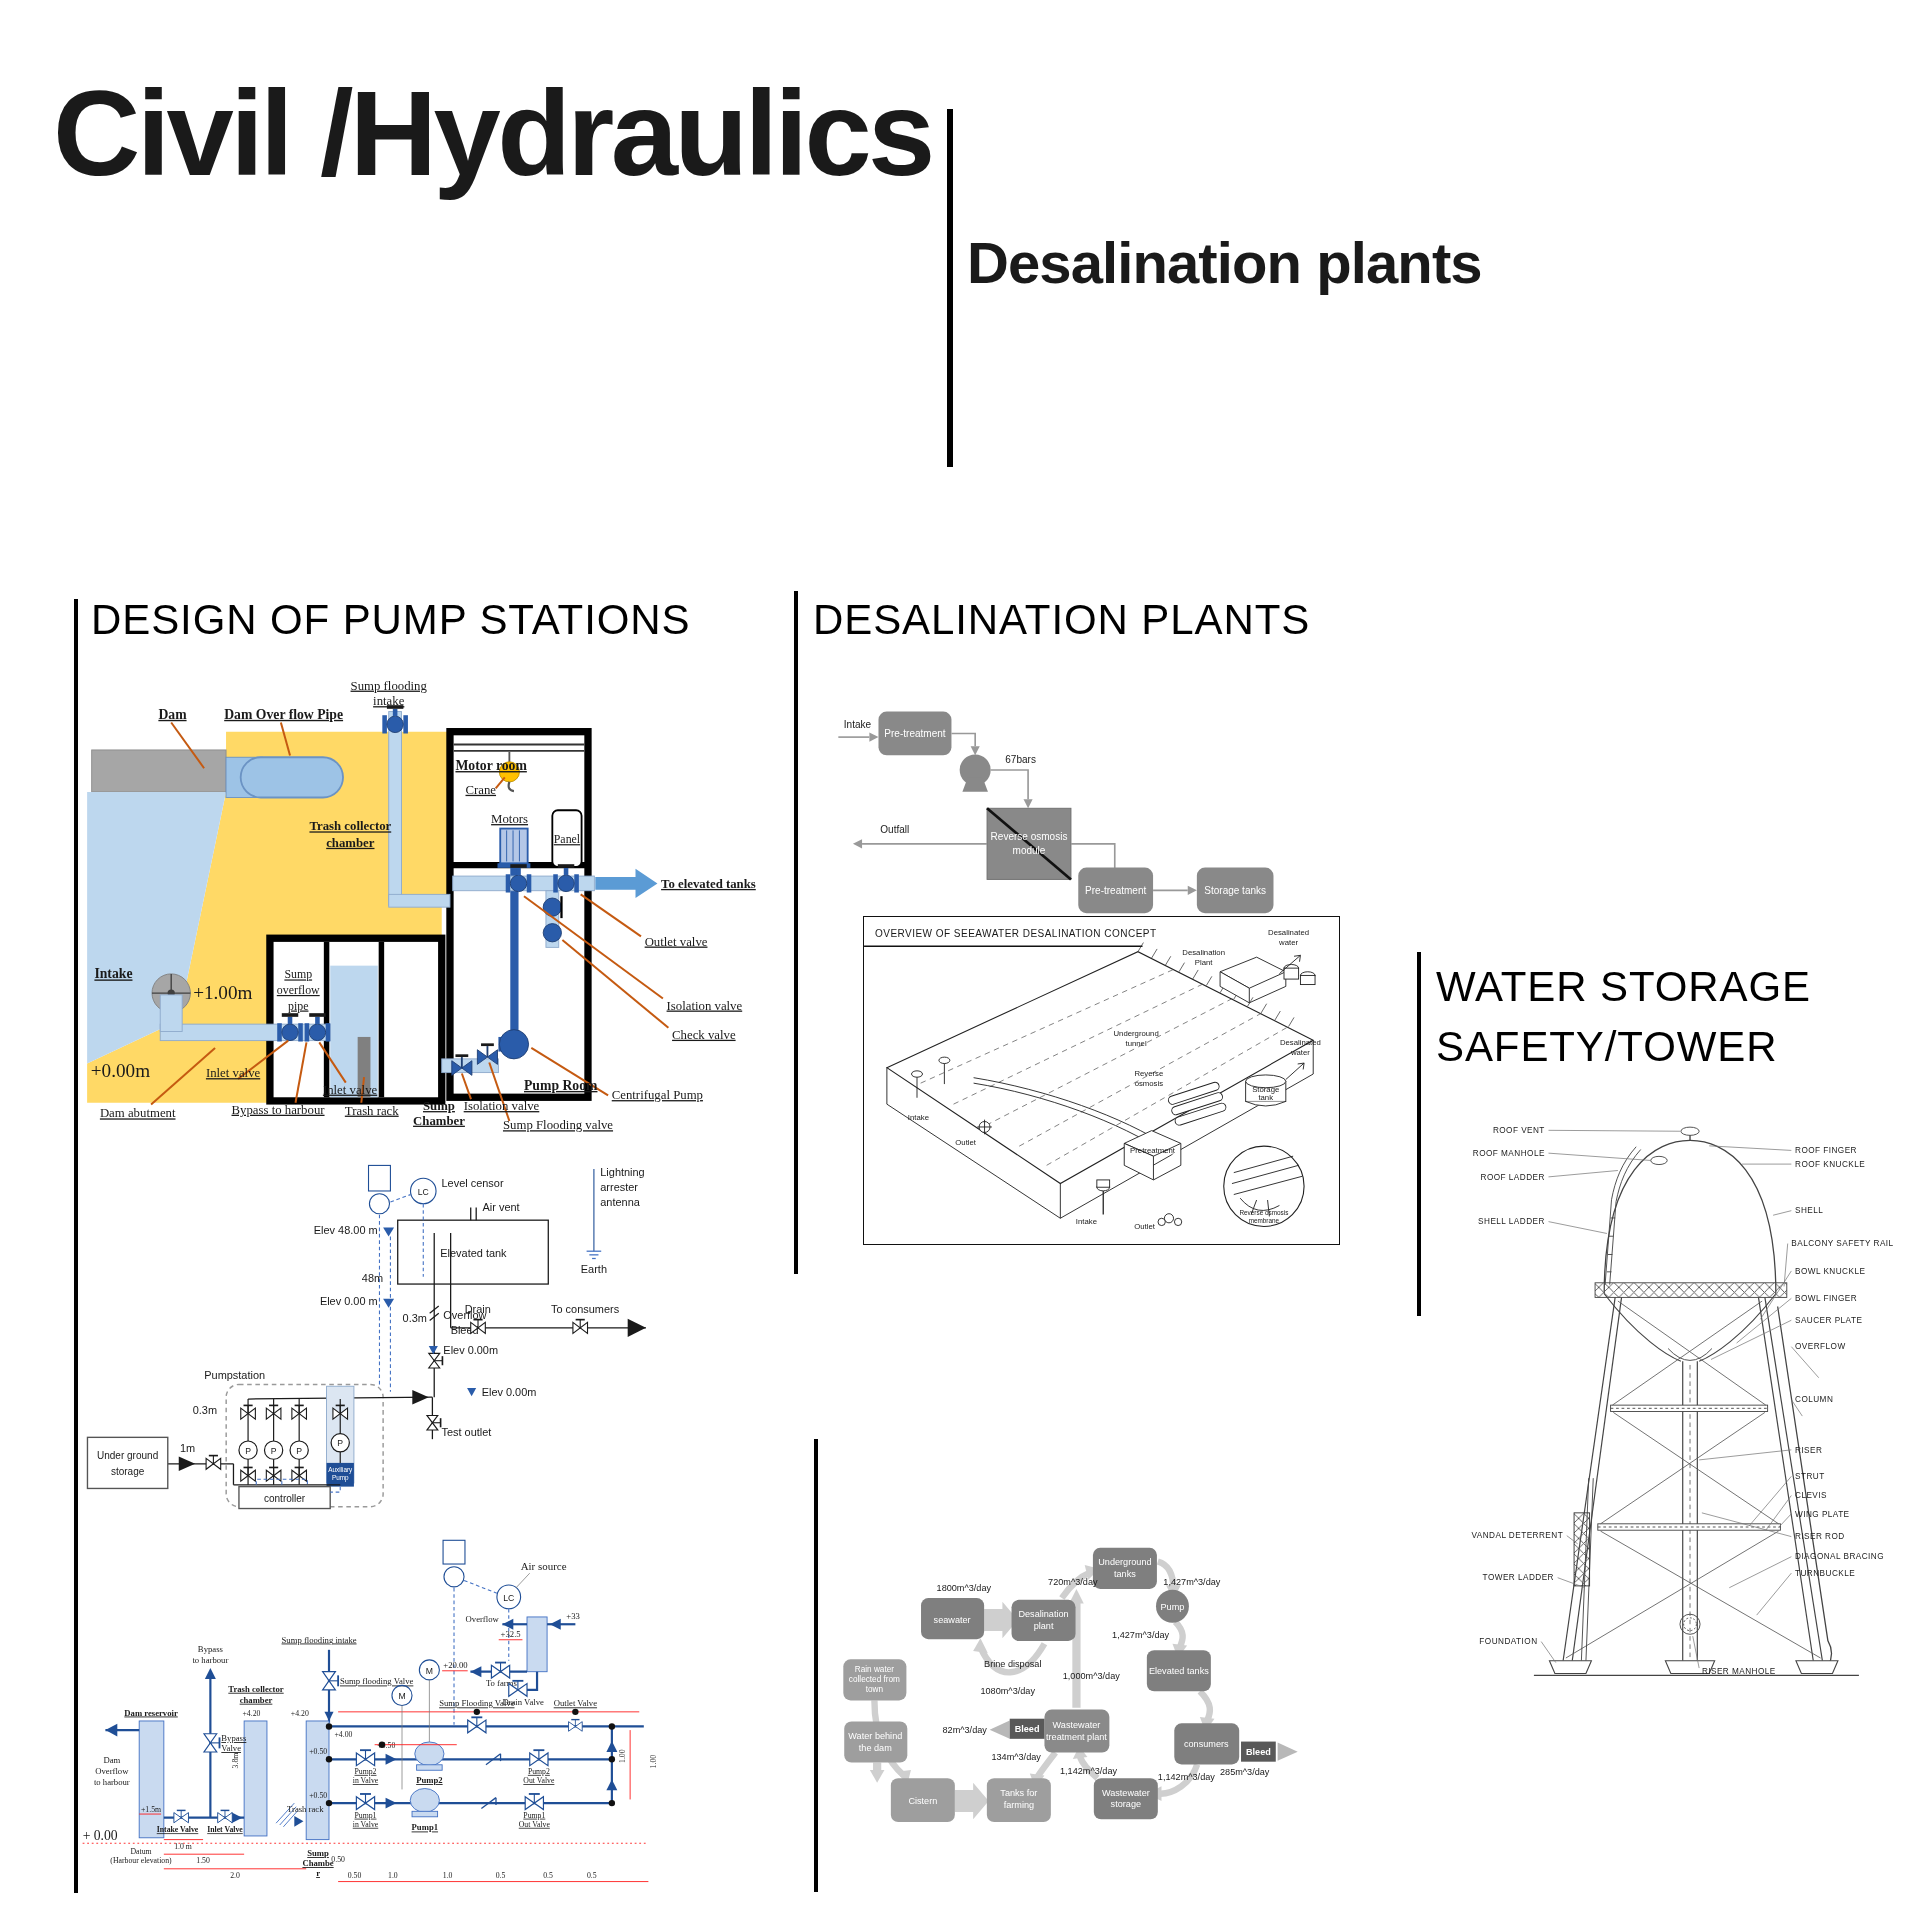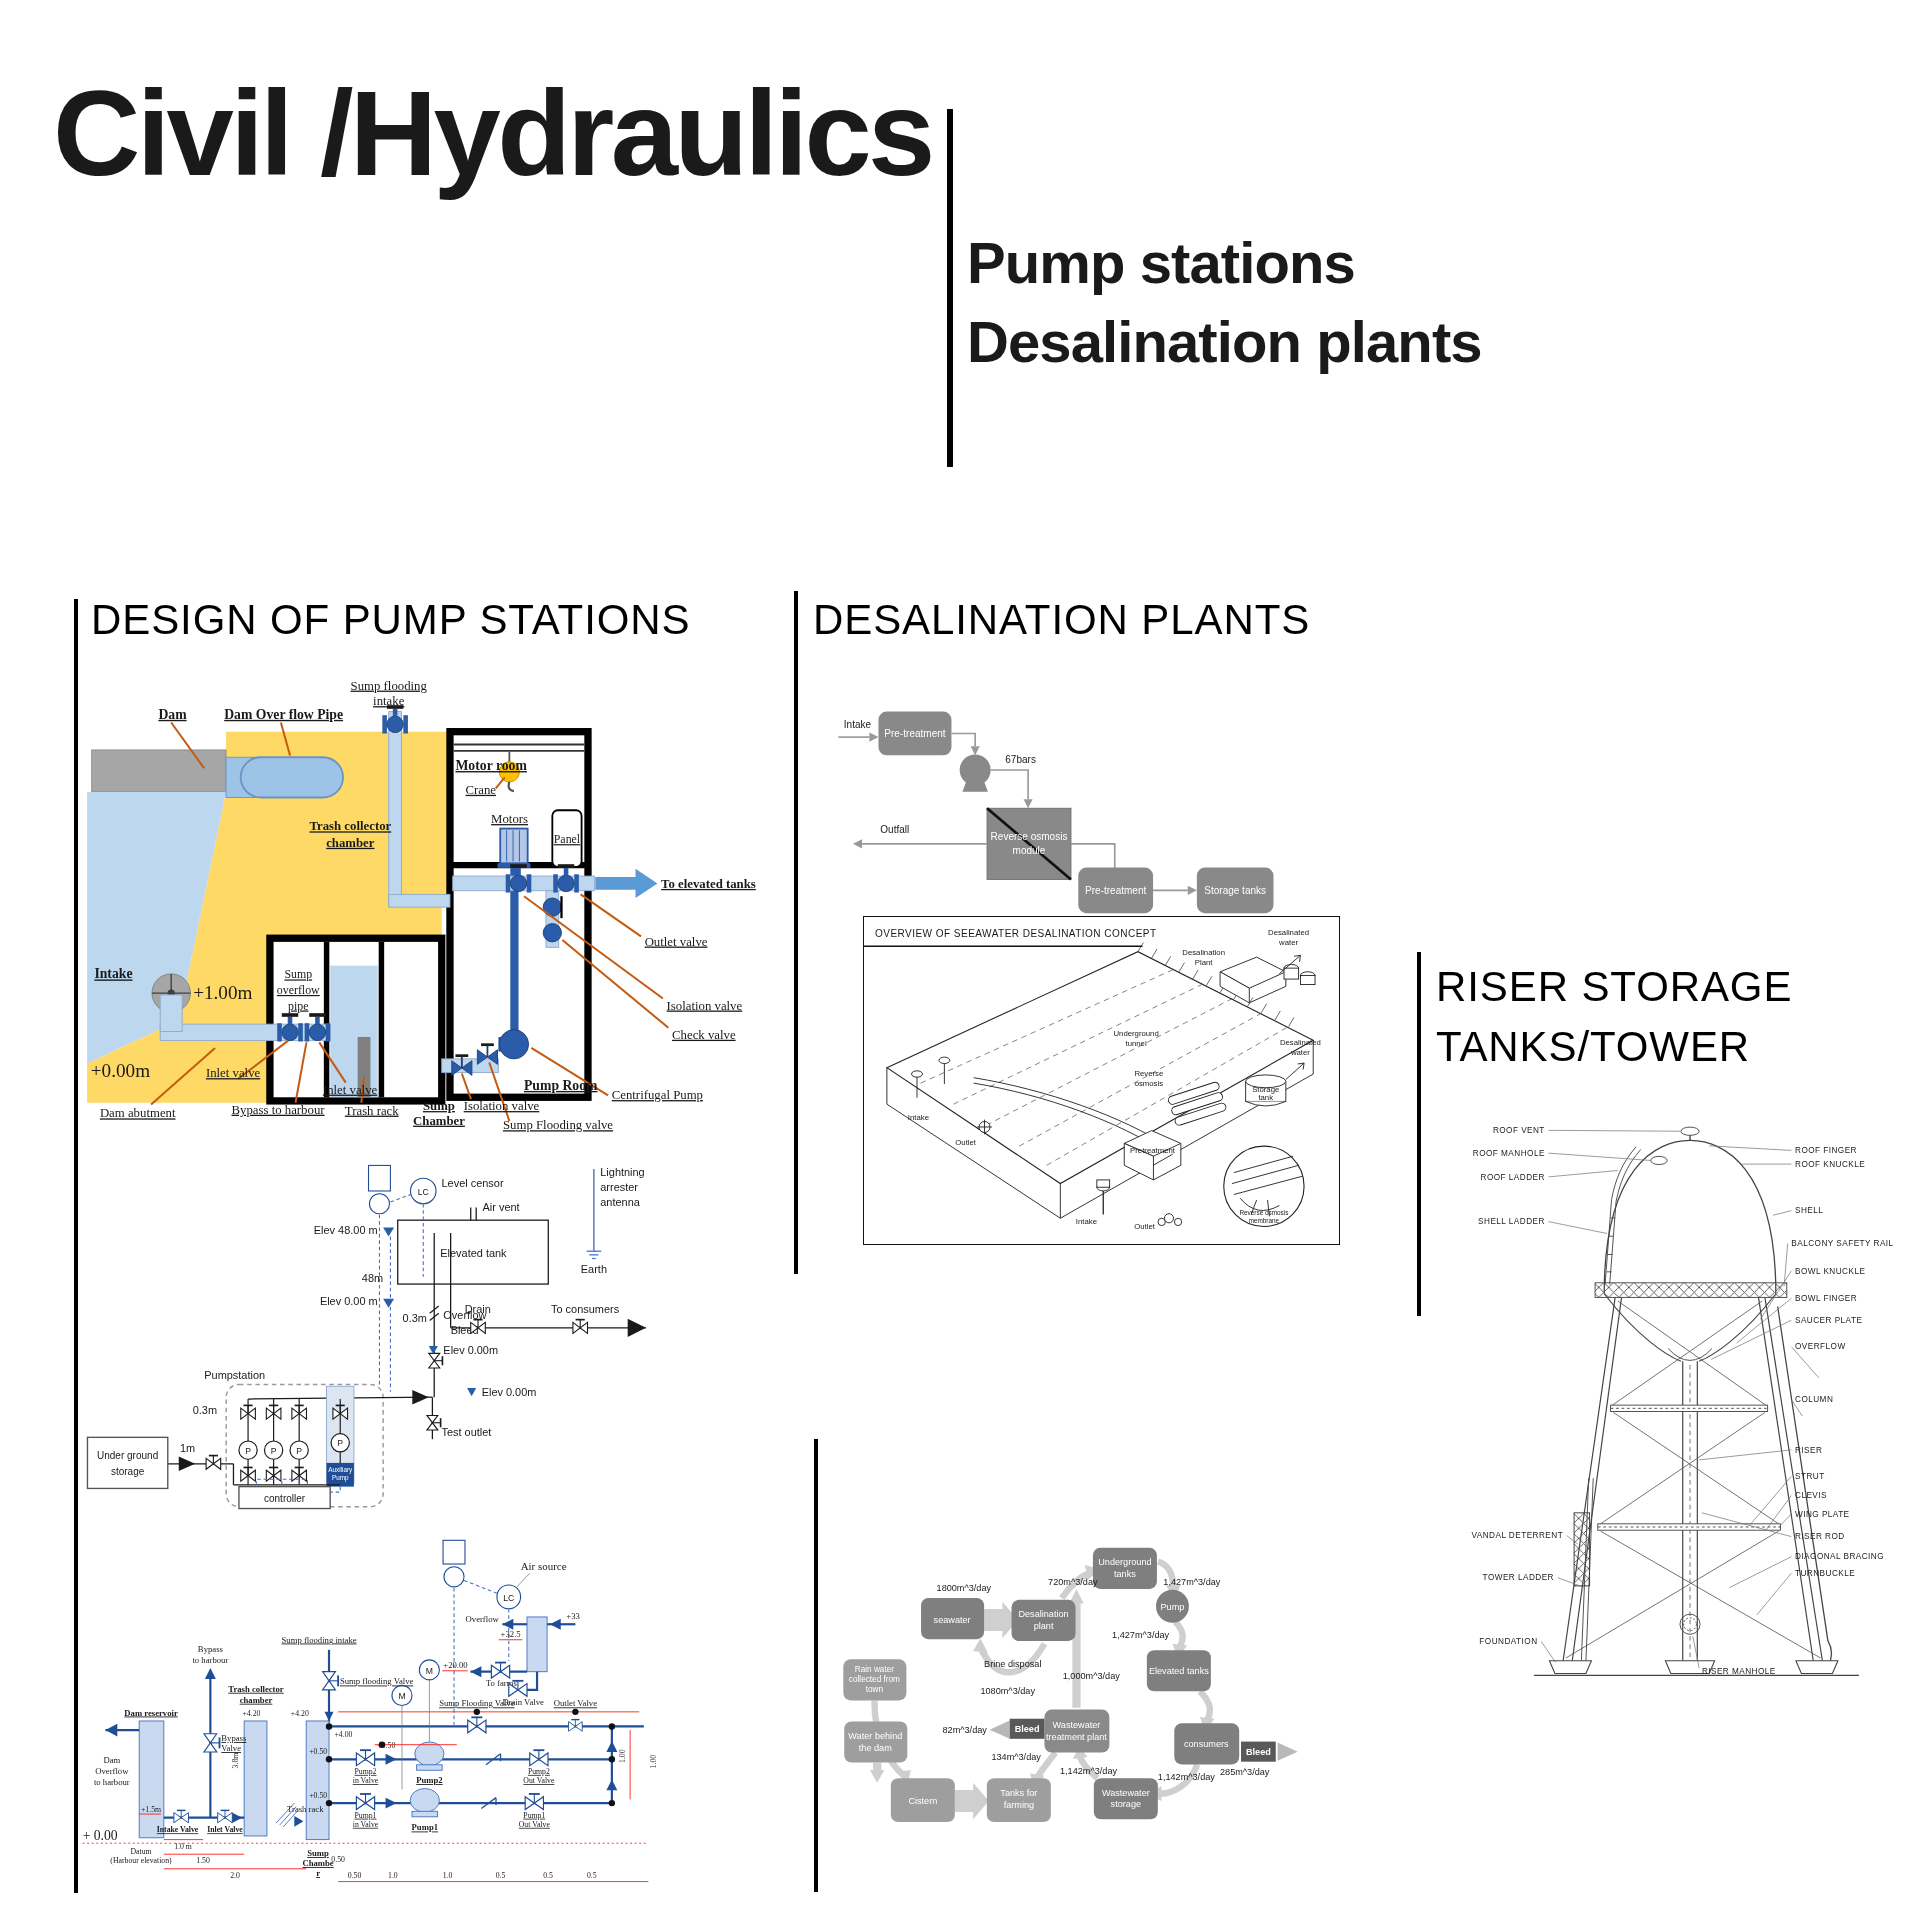--- a/index.html
+++ b/index.html
@@ -66,21 +66,20 @@
         </g>
       <pattern id="xh" width="11" height="11" patternUnits="userSpaceOnUse">
           <path d="M0,0 L11,11 M11,0 L0,11" stroke="#555" stroke-width="1"></path>
         </pattern>
     </defs>
   </svg>
 
   <div class="h1">Civil /Hydraulics</div>
   <div class="vline" style="left:947px;top:64px;width:5.5px;height:358px;"></div>
   <div class="topics">
-    <div>Pump stations</div>
     <div>Desalination plants</div>
   </div>
 
   <div class="vline" style="left:74px;top:554px;width:3.7px;height:1294px;"></div>
   <div class="sec-title" style="left:91px;top:551px;text-align:center;">DESIGN OF PUMP STATIONS</div>
 
   <svg style="left:87px;top:630px;" width="704" height="457" viewBox="0 0 770 500">
     <polygon points="0,468 0,425 100,378 152,128 152,62 505,62 505,252 388,252 388,468" fill="#ffd966"></polygon>
     <rect x="5" y="82" width="147" height="46" fill="#a6a6a6" stroke="#8c8c8c"></rect>
     <polygon points="0,128 152,128 100,378 0,425" fill="#bdd7ee"></polygon>
@@ -602,21 +601,21 @@
             <line x1="430" y1="310" x2="424" y2="326"></line>
             <line x1="442" y1="310" x2="444" y2="328"></line>
           </g>
       </g>
       <text class="mid" font-size="7" x="438" y="326">Reverse osmosis</text>
       <text class="mid" font-size="7" x="438" y="335">membrane</text>
     </svg>
   </div>
 
   <div class="vline" style="left:1417px;top:907px;width:3.7px;height:364px;"></div>
-  <div class="sec-title wrap" style="left:1436px;top:912px;width:429px;">RISER STORAGE TANKS/TOWER</div>
+  <div class="sec-title wrap" style="left:1436px;top:912px;width:429px;">WATER STORAGE SAFETY/TOWER</div>
 
   <svg style="left:1428px;top:1031px;" width="493" height="640" viewBox="0 0 540 700">
 
     <path d="M193,238 C193,100 250,70 287,70 C324,70 381,100 381,238" fill="#fff" stroke="#444" stroke-width="1.4"></path>
     <path d="M193,238 C230,286 262,306 277,312 M381,238 C344,286 312,306 297,312" fill="none" stroke="#444" stroke-width="1.3"></path>
     <path d="M263,298 Q287,324 311,298" fill="none" stroke="#444" stroke-width="1"></path>
     <g fill="#fff" stroke="#444">
         <line x1="287" y1="60" x2="287" y2="70" stroke-width="1.5"></line>
         <ellipse cx="287" cy="60" rx="10" ry="4.5"></ellipse>
       </g>

